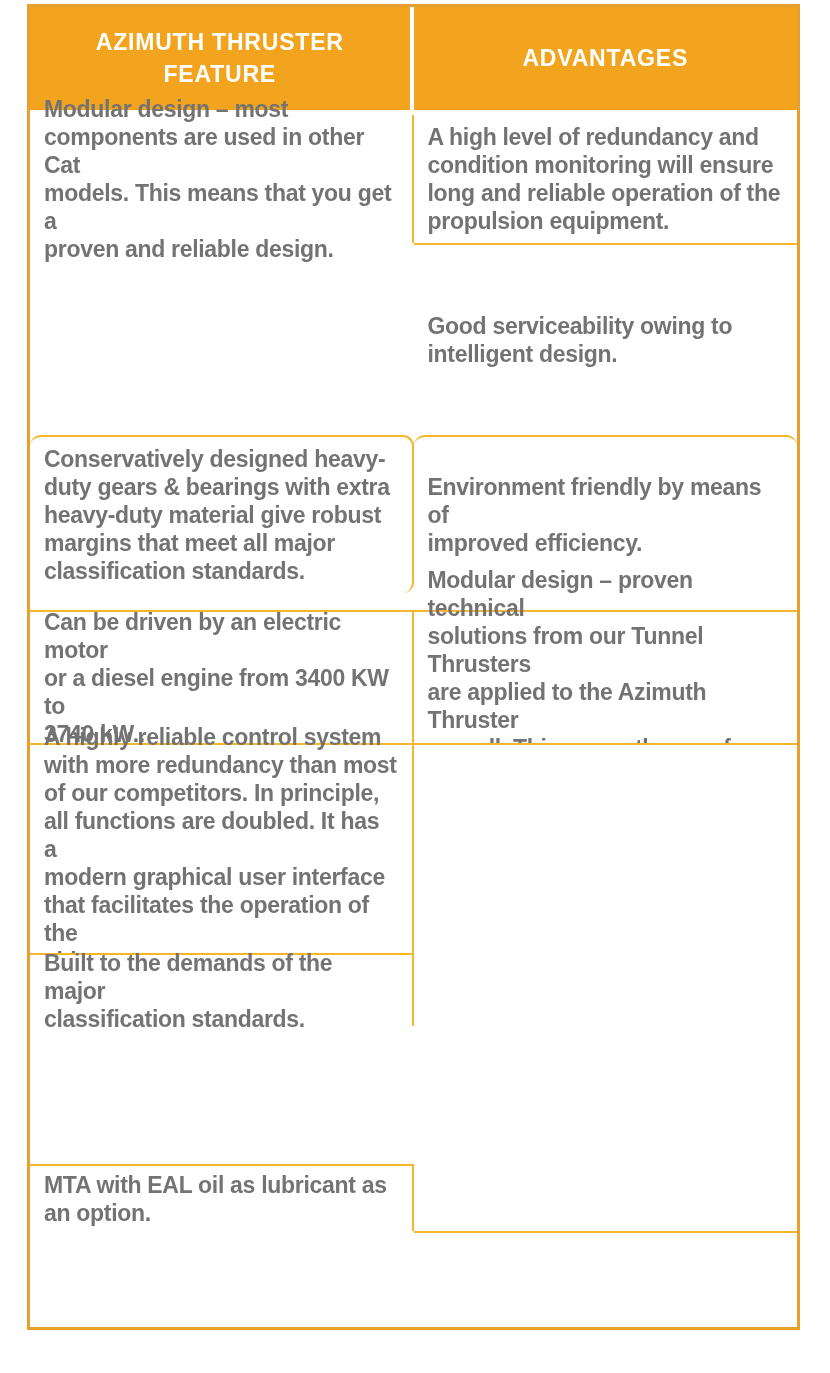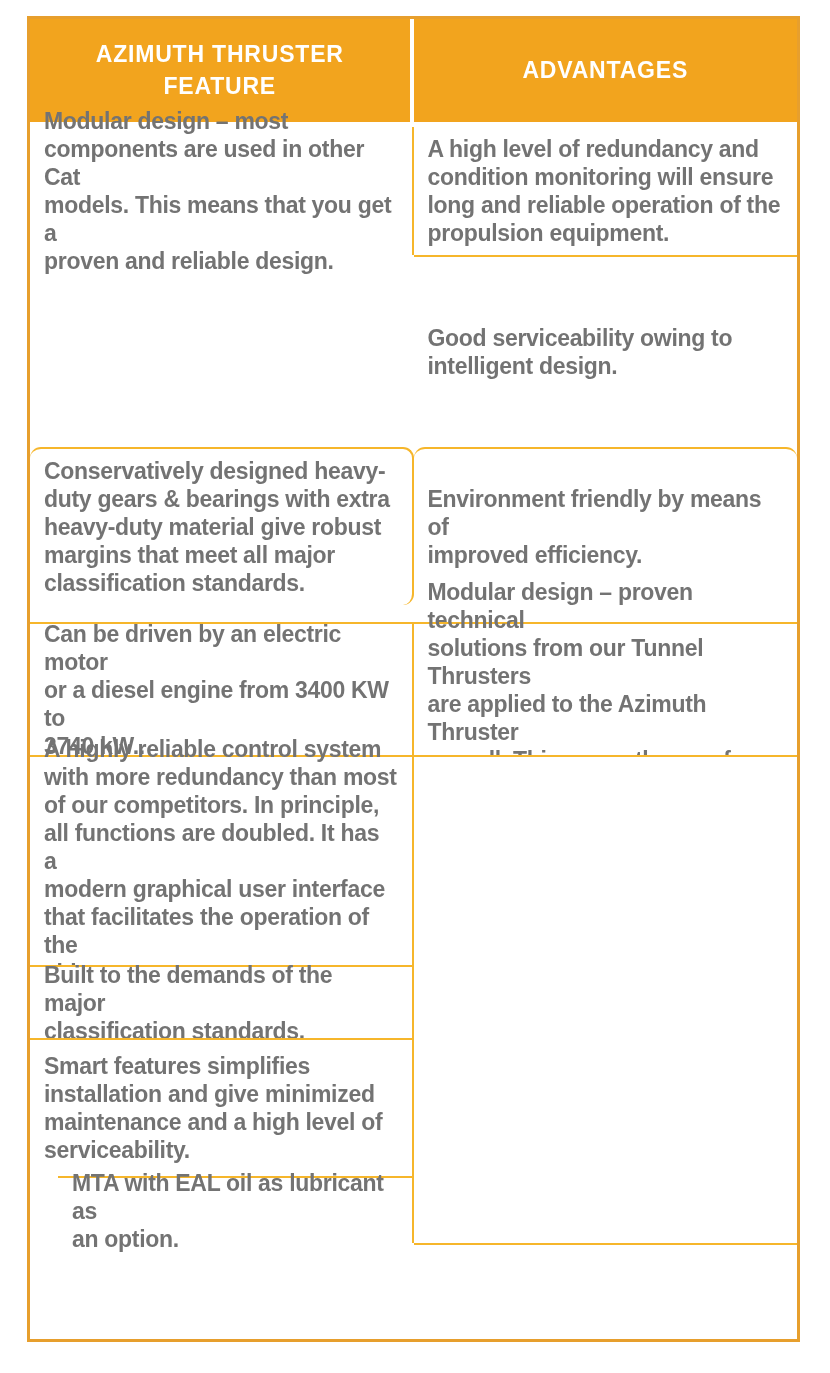--- a/index.html
+++ b/index.html
@@ -11,21 +11,21 @@
     position: relative;
     width: 830px;
     height: 1373px;
     background: #ffffff;
     font-family: "Liberation Sans", "DejaVu Sans", sans-serif;
     overflow: hidden;
   }
   .thruster-table {
     position: absolute;
     left: 27px;
-    top: 16px;
+    top: 4px;
     width: 773px;
     box-sizing: border-box;
     border: 3px solid #e79f2d;
     background: #ffffff;
     display: grid;
     grid-template-columns: 1fr 1fr;
     grid-template-rows: 108px 128px 192px 158px 150px 210px 73px 138px 67px 96px;
   }
   .hcell {
     background: #f2a41e;
@@ -76,21 +76,21 @@
   .bt {
     border-top: 2px solid #f6b62b;
   }
   .r2  { grid-row: 2; }
   .r3  { grid-row: 3; }
   .r4  { grid-row: 4; border-radius: 11px; }
   .r5  { grid-row: 5; margin-top: 17px; }
   .r6  { grid-row: 6; }
   .r7  { grid-row: 7; }
   .r8  { grid-row: 8; }
-  .r9  { grid-row: 9; margin-left: 28px; }
+  .r9  { grid-row: 9; }
   .r10 { grid-row: 10; }
   .merged {
     grid-row: 6 / span 4;
   }
 </style>
 </head>
 <body>
 
 <div class="page">
   <div class="thruster-table">
@@ -127,26 +127,20 @@
 of our competitors. In principle,
 all functions are doubled. It has a
 modern graphical user interface
 that facilitates the operation of the
 ship.</span>
     </div>
     <div class="cell col-feature r7 bt">
       <span class="txt">Built to the demands of the major
 classification standards.</span>
     </div>
-    <div class="cell col-feature r8 bt">
-      <span class="txt">Smart features simplifies
-installation and give minimized
-maintenance and a high level of
-serviceability.</span>
-    </div>
     <div class="cell col-feature r9 bt">
       <span class="txt">MTA with EAL oil as lubricant as
 an option.</span>
     </div>
 
     <div class="cell col-adv r3 bt">
       <span class="txt">Good serviceability owing to
 intelligent design.</span>
     </div>
     <div class="cell col-adv r2">

